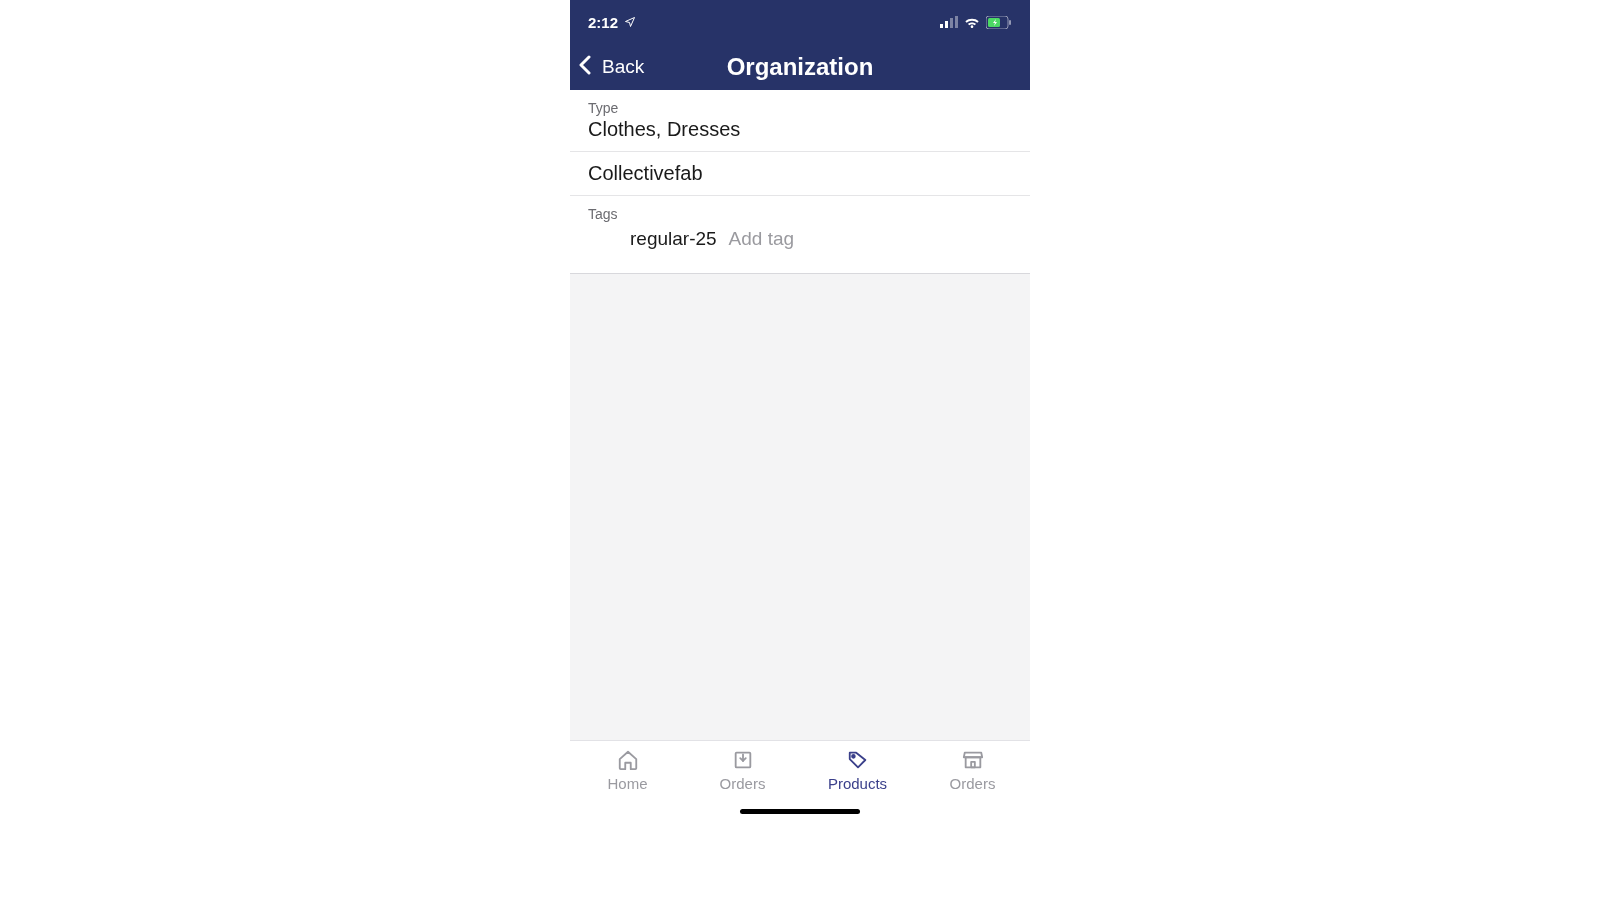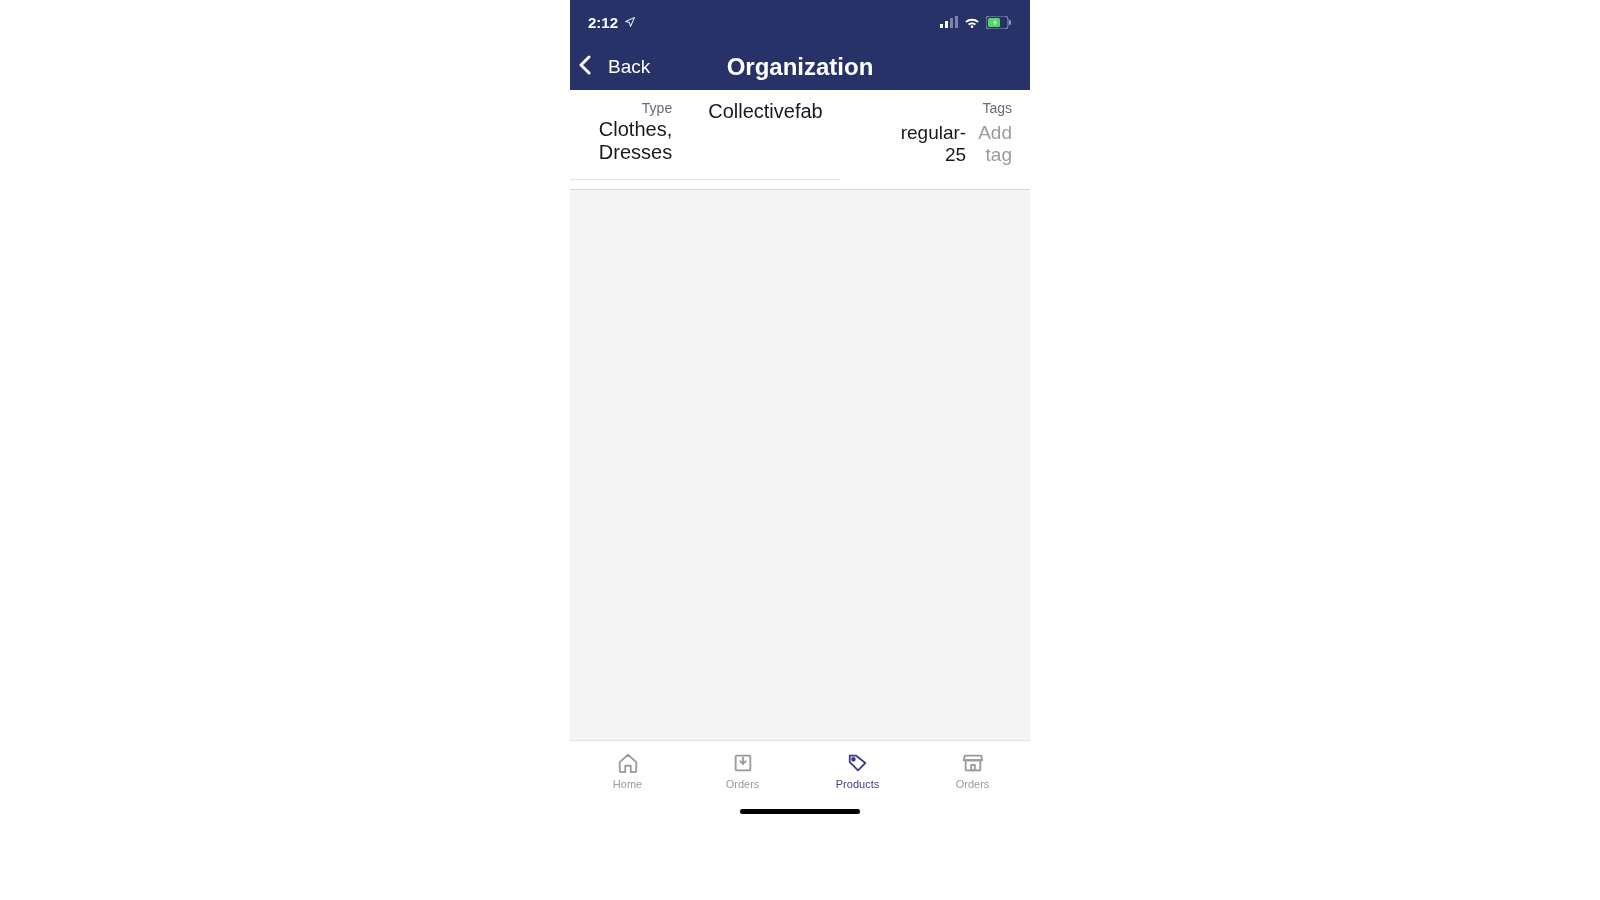--- a/index.html
+++ b/index.html
@@ -54,34 +54,33 @@
       align-items: center;
       justify-content: center;
       position: relative;
       color: #fff;
     }
     .back-button {
       position: absolute;
       left: 8px;
       display: flex;
       align-items: center;
-      gap: 16px;
+      gap: 10px;
       font-size: 19px;
       color: #fff;
       cursor: pointer;
     }
     .nav-title {
       font-size: 24px;
       font-weight: 700;
     }
     .content {
       background: #ffffff;
       display: flex;
-      flex-direction: row;
-      text-align: right;
+      flex-direction: column;
     }
     .field-row {
       padding: 10px 18px 10px 18px;
       border-bottom: 1px solid #e5e5e7;
       margin: 0 0;
     }
     .field-label {
       font-size: 14px;
       color: #6b6b70;
       margin-bottom: 2px;
@@ -133,21 +132,21 @@
       align-items: center;
       gap: 4px;
       color: #9a9aa0;
       cursor: pointer;
       width: 25%;
     }
     .tab-item.active {
       color: #3a3f8a;
     }
     .tab-label {
-      font-size: 11px;
+      font-size: 15px;
       font-weight: 500;
     }
     .home-indicator {
       height: 18px;
       background: #ffffff;
       display: flex;
       justify-content: center;
       align-items: center;
     }
     .home-bar {

